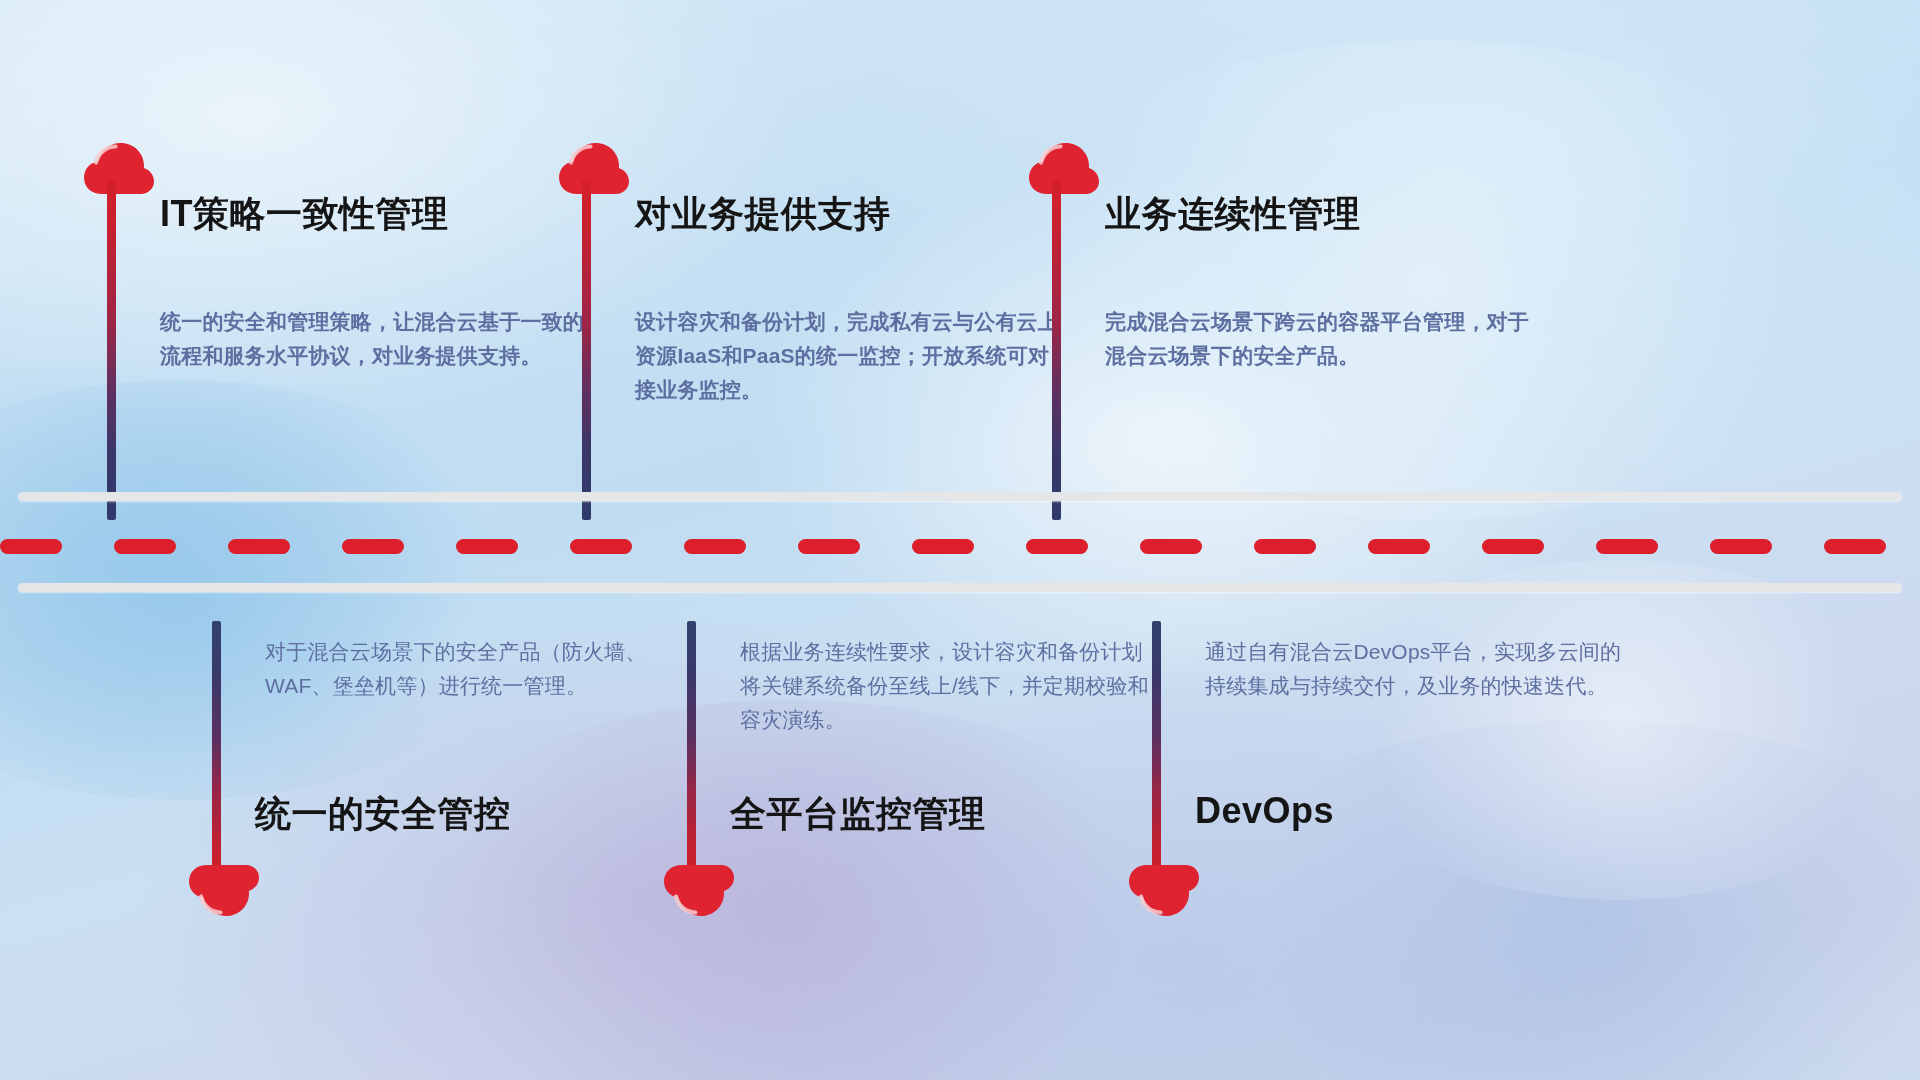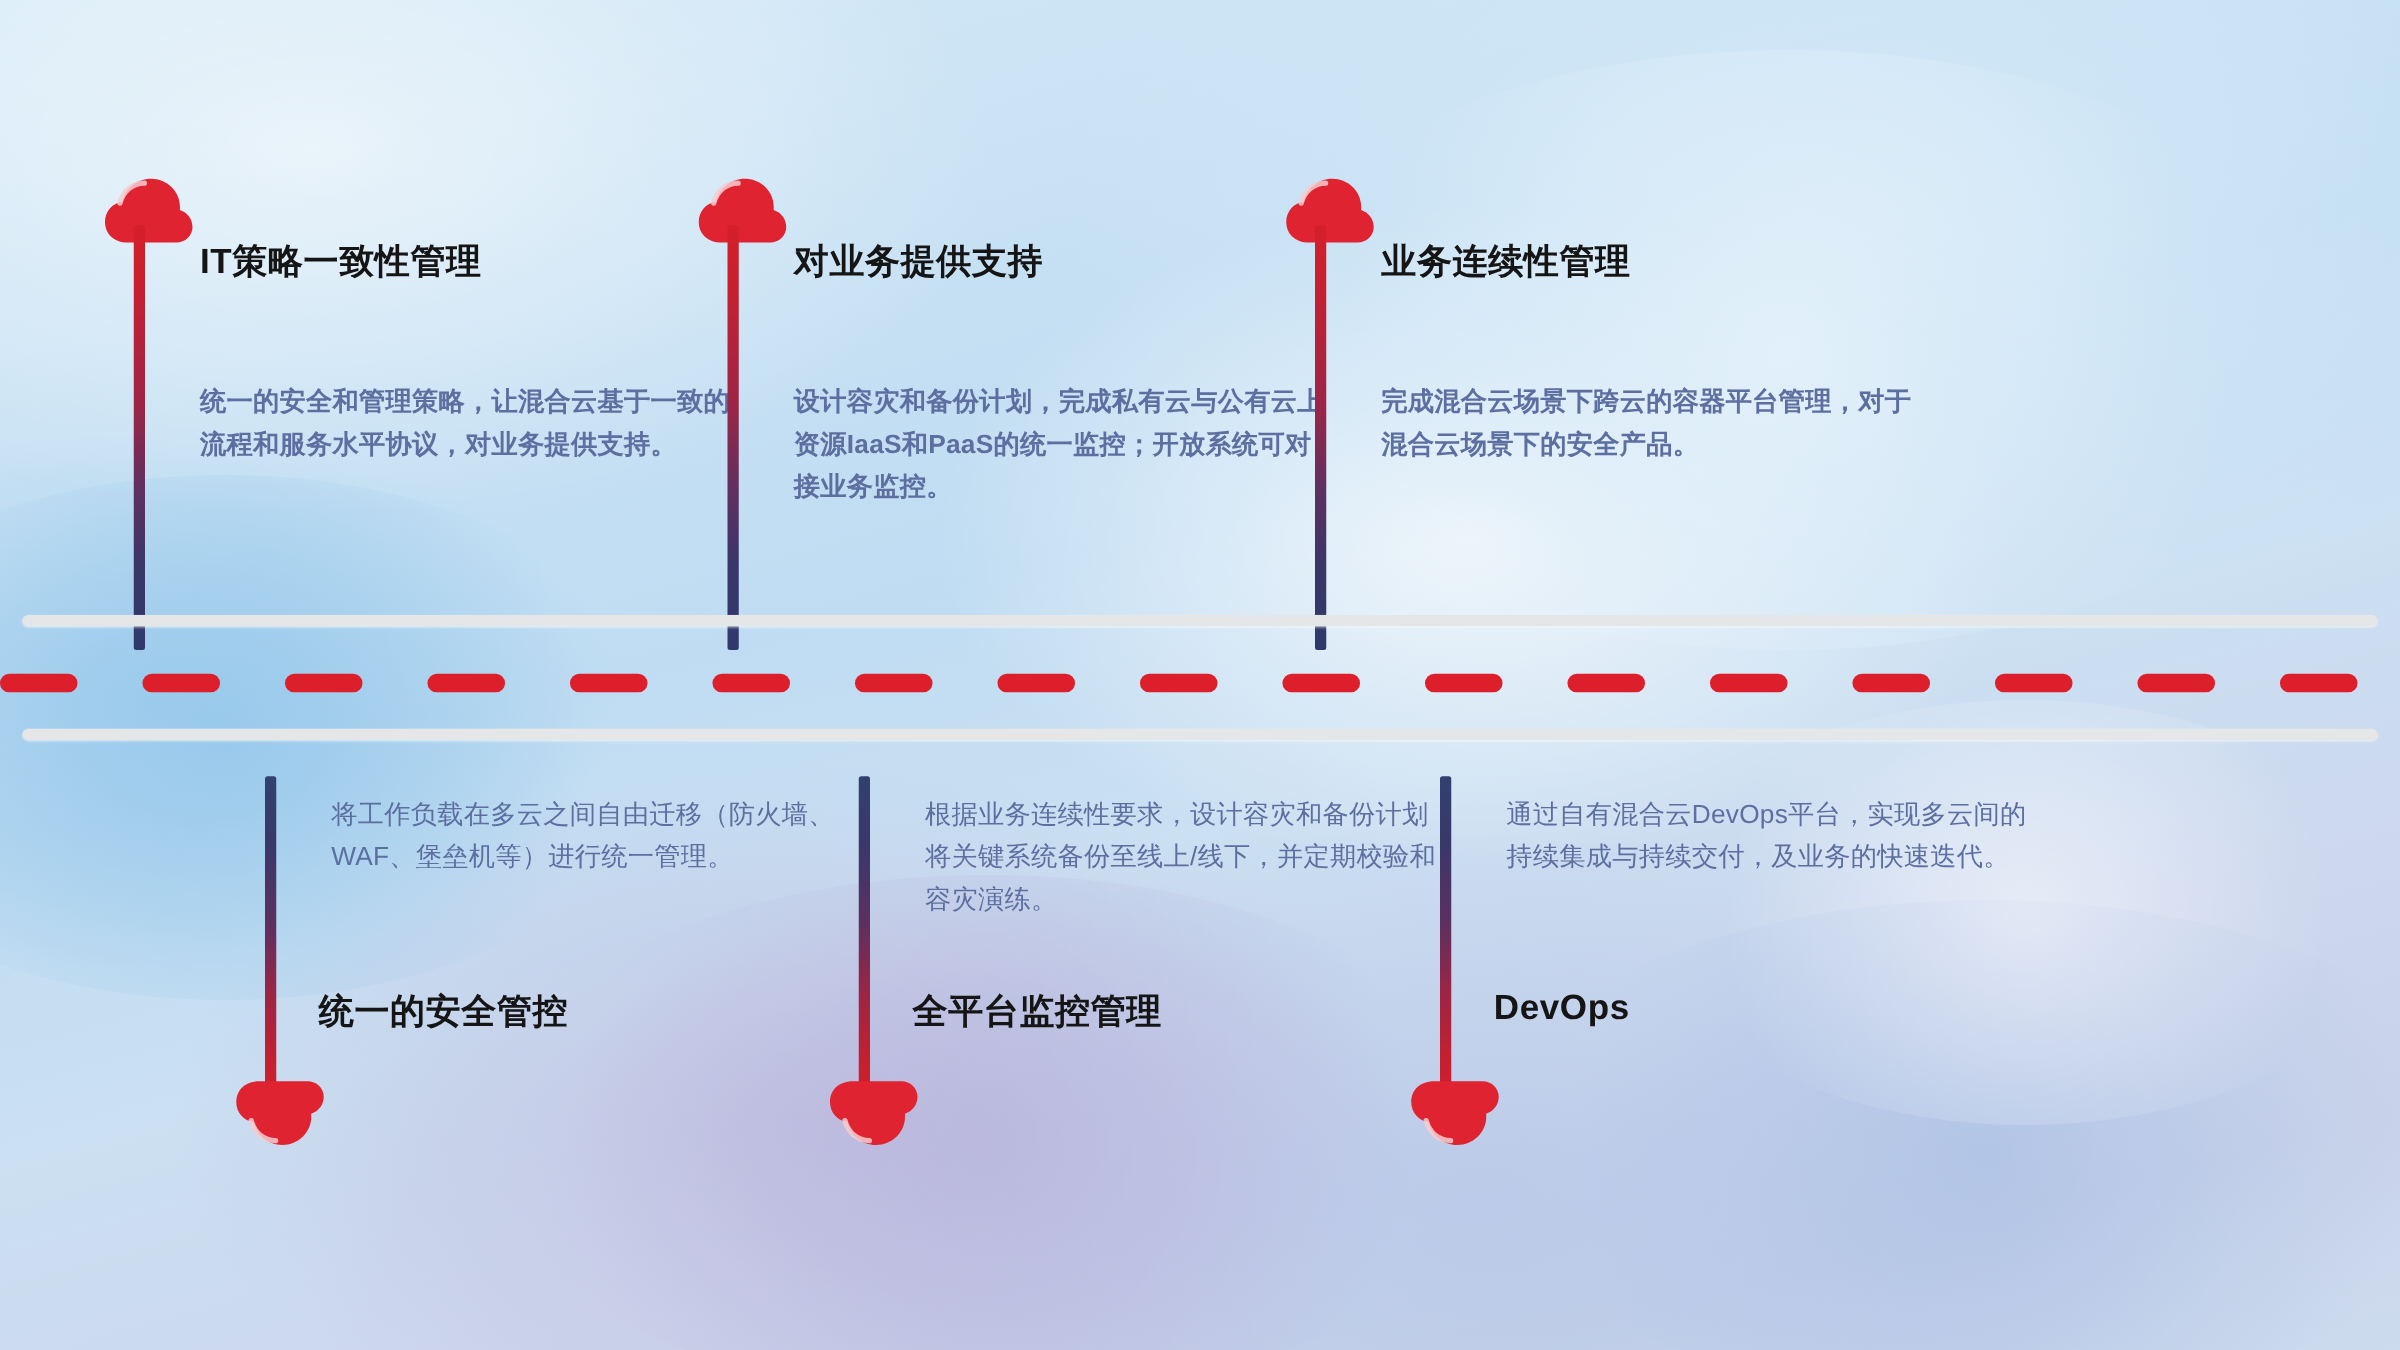--- a/index.html
+++ b/index.html
@@ -103,21 +103,21 @@
   .cloud {
     position: absolute;
     width: 74px;
     height: 56px;
   }
   .cloud svg { display: block; width: 74px; height: 56px; }
   .cloud.flip { transform: scaleY(-1); }
 
   .title {
     position: absolute;
-    font-size: 28px;
+    font-size: 36px;
     font-weight: 700;
     color: #151515;
     letter-spacing: 0.5px;
     white-space: nowrap;
   }
 
   .body {
     position: absolute;
     width: 430px;
     font-size: 21px;
@@ -202,21 +202,21 @@
       <span class="dash"></span>
       <span class="dash"></span>
       <span class="dash"></span>
       <span class="dash"></span>
       <span class="dash"></span>
     </div>
   <div class="rule bot"></div>
 
   <div class="col bot-col" id="bot-col-0" style="left:115px; top:635px;">
     <div class="stalk up"></div>
-    <div class="body">将工作负载在多云之间自由迁移（防火墙、WAF、堡垒机等）进行统一管理。</div>
+    <div class="body">对于混合云场景下的安全产品（防火墙、WAF、堡垒机等）进行统一管理。</div>
     <div class="title">统一的安全管控</div>
     <div class="cloud flip">
       <svg viewBox="0 0 74 56" xmlns="http://www.w3.org/2000/svg">
         <path d="M20.5 54 C8.5 54 2 46.5 2 37.5 C2 29 8 22.4 16 21.4 C18.4 10.6 27.6 3 38.8 3 C51.6 3 62 13 62 25.6 C62 26.4 62 27.2 61.9 28 C68 30 72 35.4 72 41.6 C72 48.6 66.2 54 59 54 Z" fill="#e02330"></path>
         <path d="M14 22.5 C16.5 12.5 24.5 6.5 33.5 6.5" stroke="#f6cdd0" stroke-width="4.2" stroke-linecap="round" fill="none" opacity="0.85"></path>
       </svg>
     </div>
   </div>
 
   <div class="col bot-col" id="bot-col-1" style="left:590px; top:635px;">

